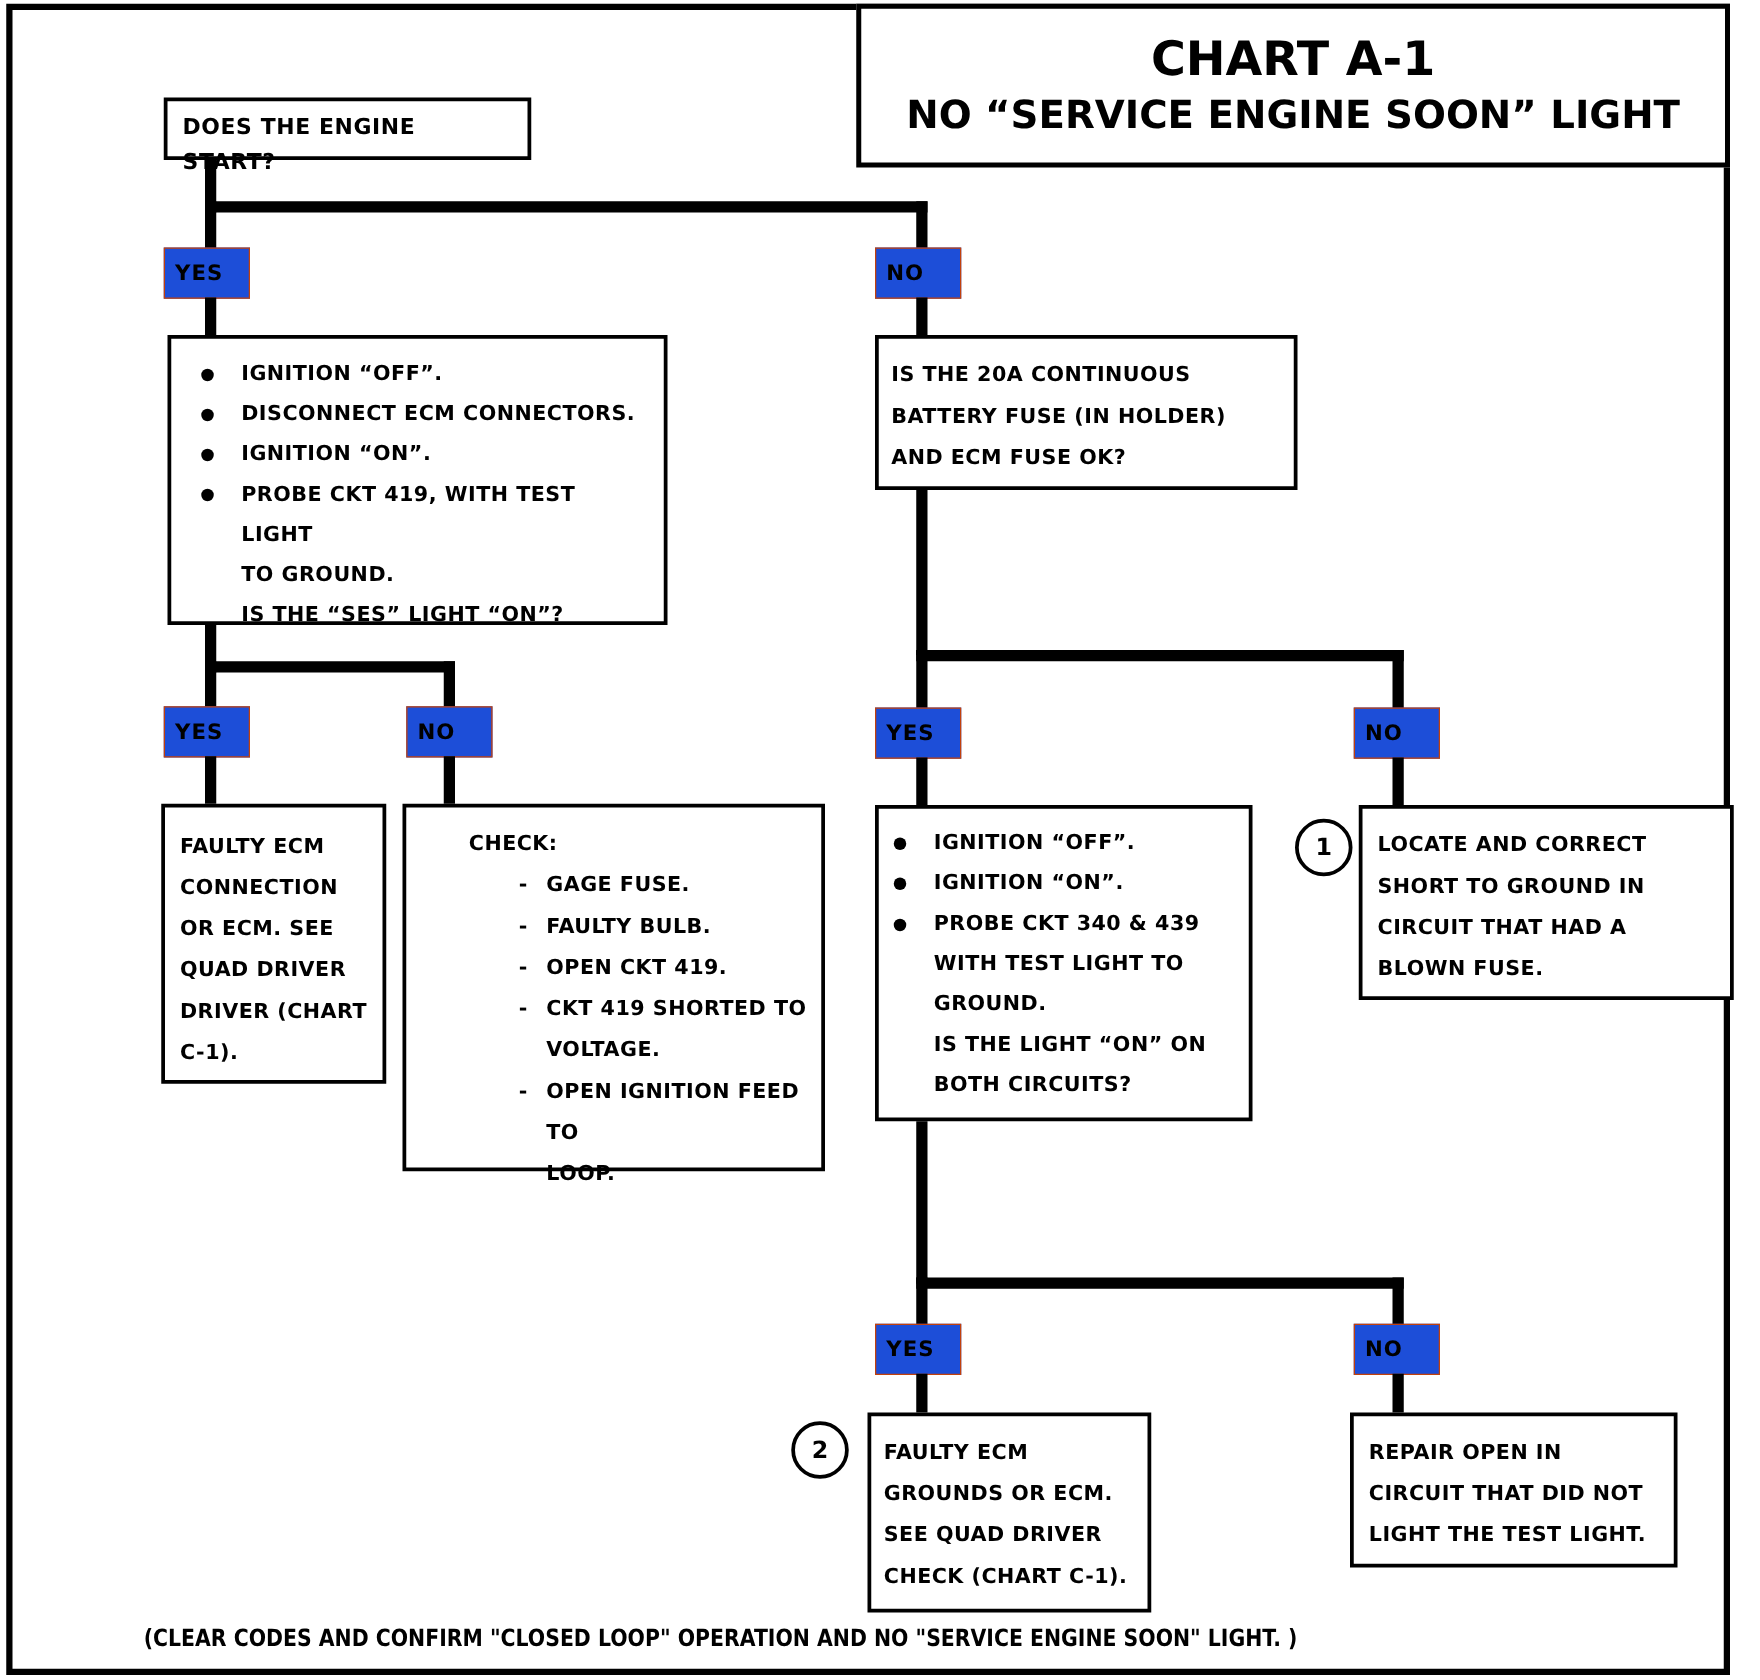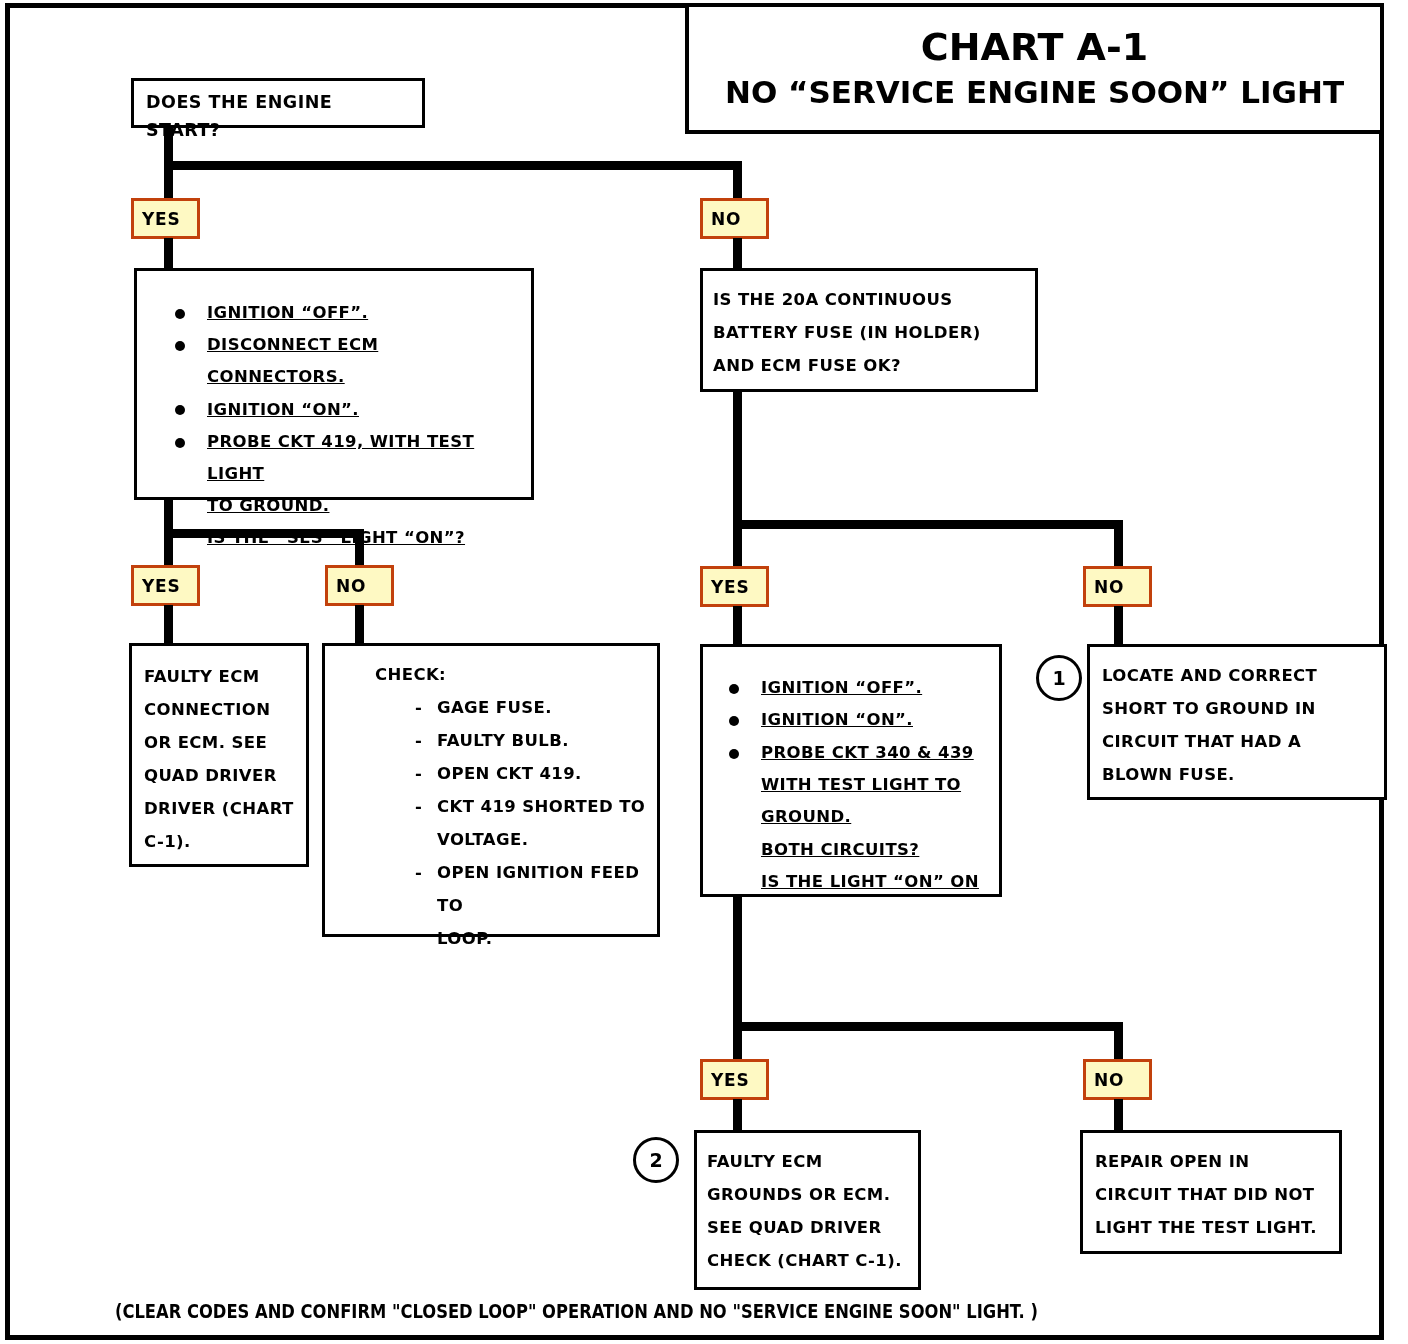--- a/index.html
+++ b/index.html
@@ -8,38 +8,38 @@
   #page{position:relative;width:1408px;height:1344px;background:#fff;}
 
   
   .frame{position:absolute;left:5px;top:3px;width:1379px;height:1337px;
          border:5px solid #000;box-sizing:border-box;}
 
   
   .box{position:absolute;background:#fff;border:3px solid #000;box-sizing:border-box;}
   .tbox{position:absolute;background:#fff;border:4px solid #000;box-sizing:border-box;
         display:flex;flex-direction:column;align-items:center;justify-content:center;}
-  .lbl{position:absolute;background:#fef9c3;border:3px solid #c2410c;box-sizing:border-box;
+  .lbl{position:absolute;background:#1d4ed8;border:1px solid #c2410c;box-sizing:border-box;
        display:flex;align-items:center;justify-content:flex-start;
        font-weight:bold;font-size:17px;letter-spacing:.8px;padding-left:8px;}
 
   .t-title{font-weight:bold;font-size:38px;letter-spacing:0px;line-height:1.05;}
   .t-sub{font-weight:bold;font-size:31px;letter-spacing:0px;line-height:1.05;}
 
   .qtext{font-weight:bold;font-size:17px;letter-spacing:.5px;line-height:1.62;
          padding:10px 12px;}
   .btext{font-weight:bold;font-size:16.5px;letter-spacing:.4px;line-height:1.95;
          padding:12px 14px;}
 
   
   .v{position:absolute;background:#000;width:9px;}
   .h{position:absolute;background:#000;height:9px;}
 
   
-  ul.bl{list-style:none;margin:14px;padding:0;text-decoration:underline;}
+  ul.bl{list-style:none;margin:0;padding:0;}
   ul.bl>li{position:relative;padding-left:42px;}
   ul.bl>li.bul::before{content:"";position:absolute;left:10px;top:.72em;
       width:10px;height:10px;border-radius:50%;background:#000;}
   ul.bl>li .cont{display:block;}
   
   ul.dl{list-style:none;margin:0;padding:0 0 0 40px;}
   ul.dl>li{position:relative;padding-left:22px;}
   ul.dl>li::before{content:"-";position:absolute;left:0;top:0;font-weight:bold;}
 
   .circ{position:absolute;border:3px solid #000;border-radius:50%;
@@ -174,22 +174,22 @@
         <li class="bul">
             <span class="cont">IGNITION “OFF”.</span>
           </li>
         <li class="bul">
             <span class="cont">IGNITION “ON”.</span>
           </li>
         <li class="bul">
           <span class="cont">PROBE CKT 340 &amp; 439</span>
           <span class="cont">WITH TEST LIGHT TO</span>
           <span class="cont">GROUND.</span>
+          <span class="cont">IS THE LIGHT “ON” ON</span>
           <span class="cont">BOTH CIRCUITS?</span>
-          <span class="cont">IS THE LIGHT “ON” ON</span>
         </li>
       </ul>
     </div>
   </div>
 
   <div class="circ" style="left:1036px;top:655px;">
     <span>1</span>
   </div>
   <div class="box" style="left:1087px;top:644px;width:300px;height:156px;">
     <div class="btext" style="padding:12px 0 0 12px;line-height:2.0;">

